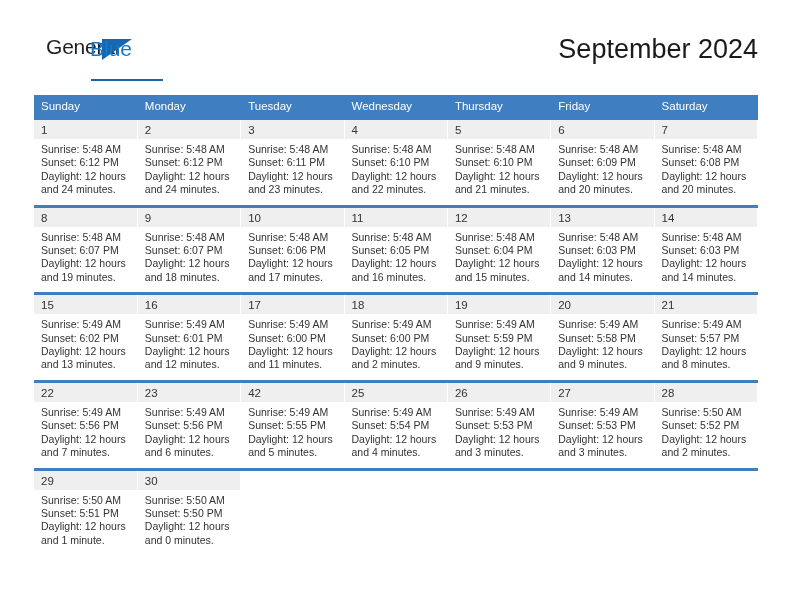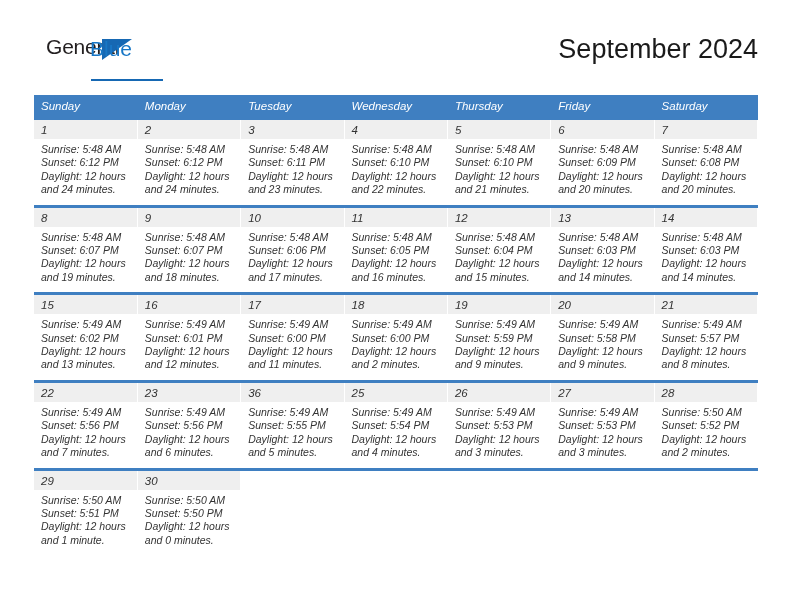--- a/index.html
+++ b/index.html
@@ -34,21 +34,21 @@
   .logo-underline {
     position: absolute; left: 57px; top: 49px; width: 72px; height: 2px;
     background: #1668b3;
   }
   .title-wrap { text-align: left; padding-top: 2px; }
   .cal-title { font-size: 27px; font-weight: 400; color: #1a1a1a; line-height: 34px; }
   .cal-sub { font-size: 14px; color: #1a1a1a; line-height: 20px; margin-top: 3px; }
 
   
   .calendar { margin: 13px 34px 0 34px; width: 724px; }
-  table.cal { width: 100%; border-collapse: collapse; table-layout: fixed; font-style: italic; }
+  table.cal { width: 100%; border-collapse: collapse; table-layout: fixed; }
   thead th {
     background: #3f7fc1; color: #ffffff;
     font-size: 11.5px; font-weight: 400; text-align: left;
     padding: 5px 0 5px 7px; height: 21px;
     border-right: 1px solid #3f7fc1;
   }
   .wk-sep td { height: 3px; padding: 0; background: #3f7fc1; }
   .daynum-row td {
     background: #efefef; font-size: 11.5px; color: #333333;
     padding: 4px 0 3px 7px; height: 16px; vertical-align: top;
@@ -261,21 +261,21 @@
               <span class="cellline">Daylight: 12 hours</span>
               <span class="cellline">and 8 minutes.</span>
             </td>
           </tr>
           <tr class="wk-sep">
             <td colspan="7"></td>
           </tr>
           <tr class="daynum-row">
             <td>22</td>
             <td>23</td>
-            <td>36</td>
+            <td>42</td>
             <td>25</td>
             <td>26</td>
             <td>27</td>
             <td>28</td>
           </tr>
           <tr class="info-row">
             <td>
               <span class="cellline">Sunrise: 5:49 AM</span>
               <span class="cellline">Sunset: 5:56 PM</span>
               <span class="cellline">Daylight: 12 hours</span>

